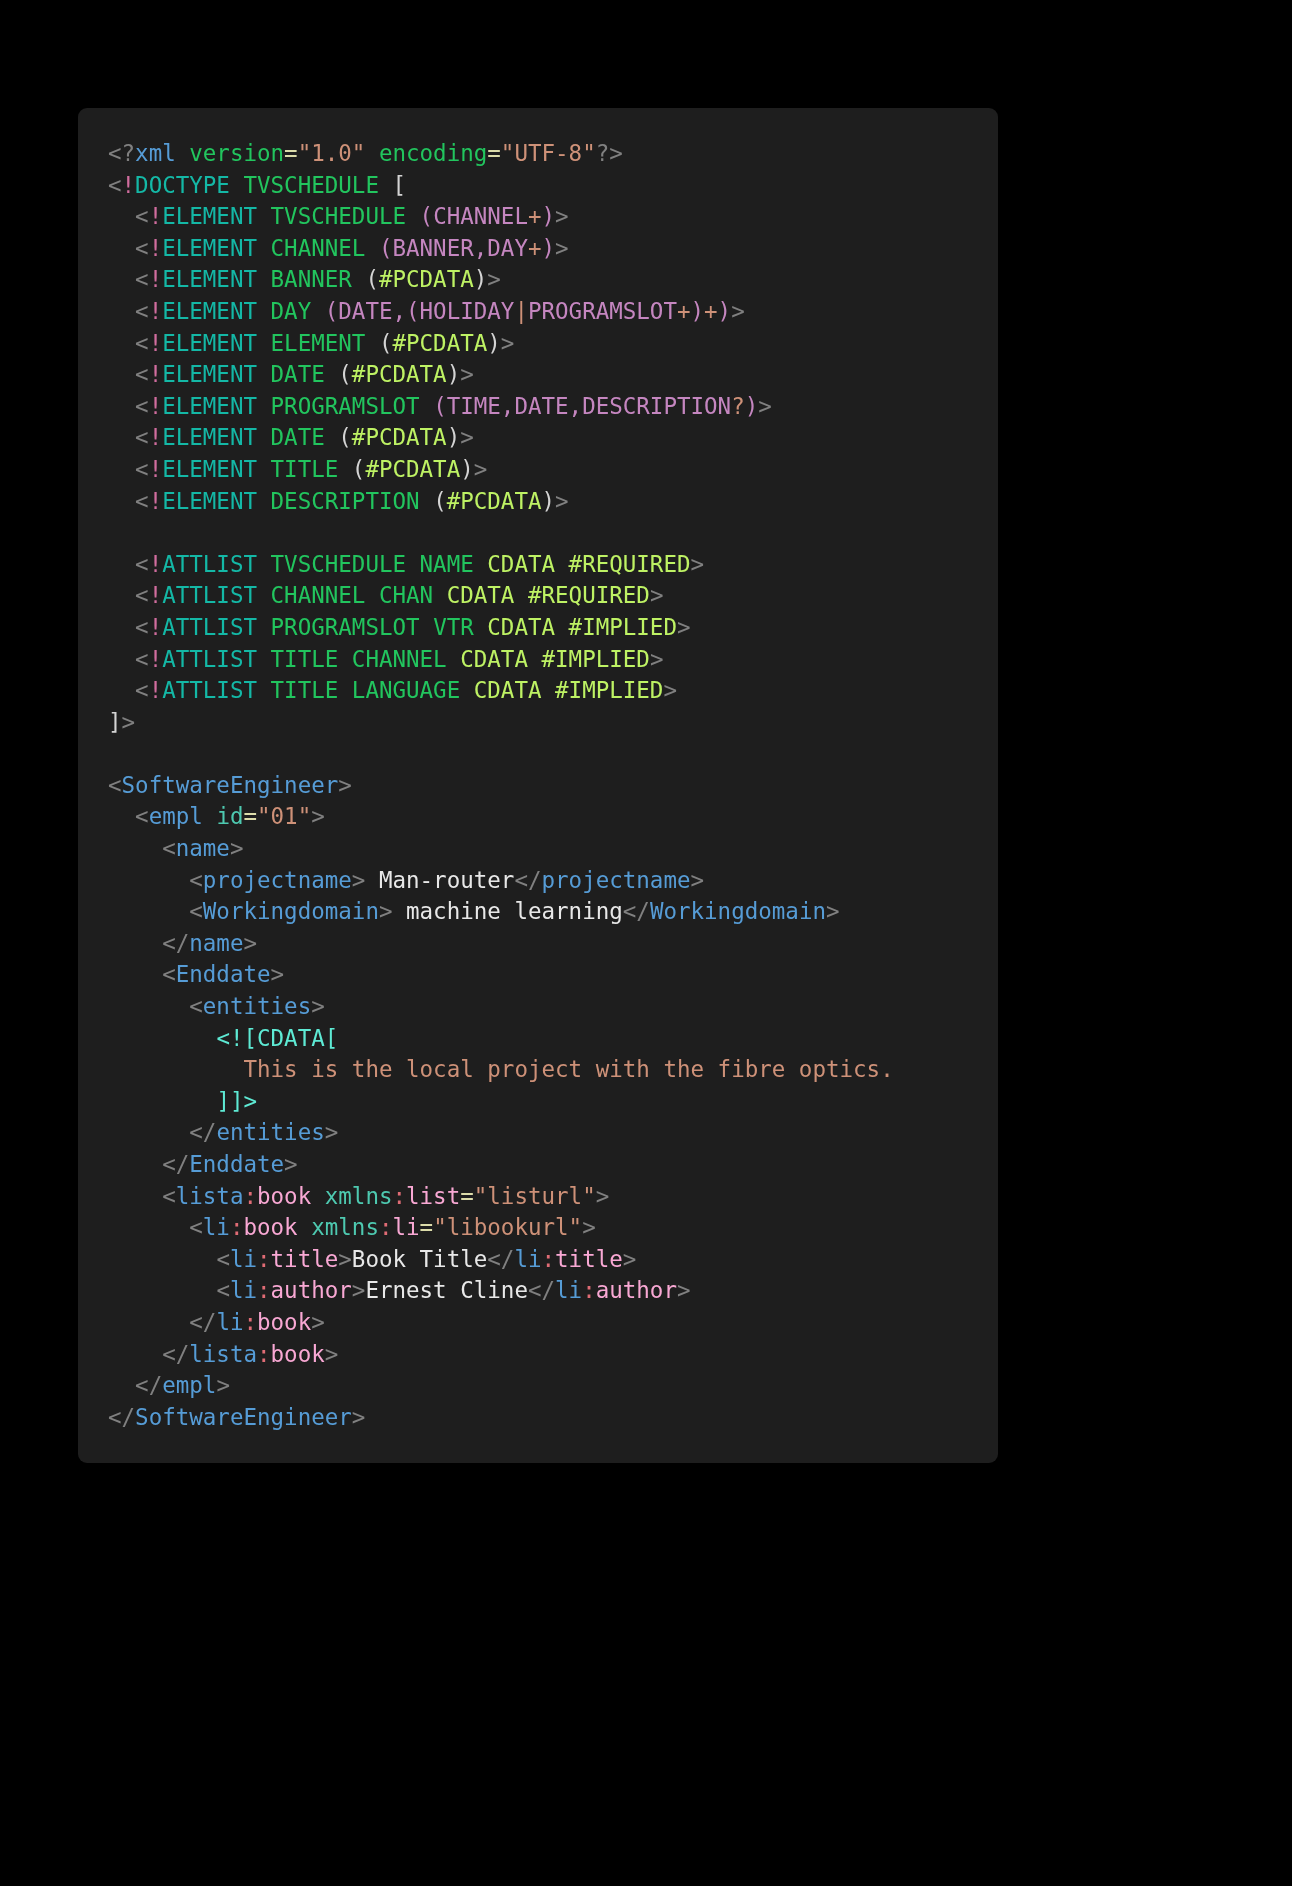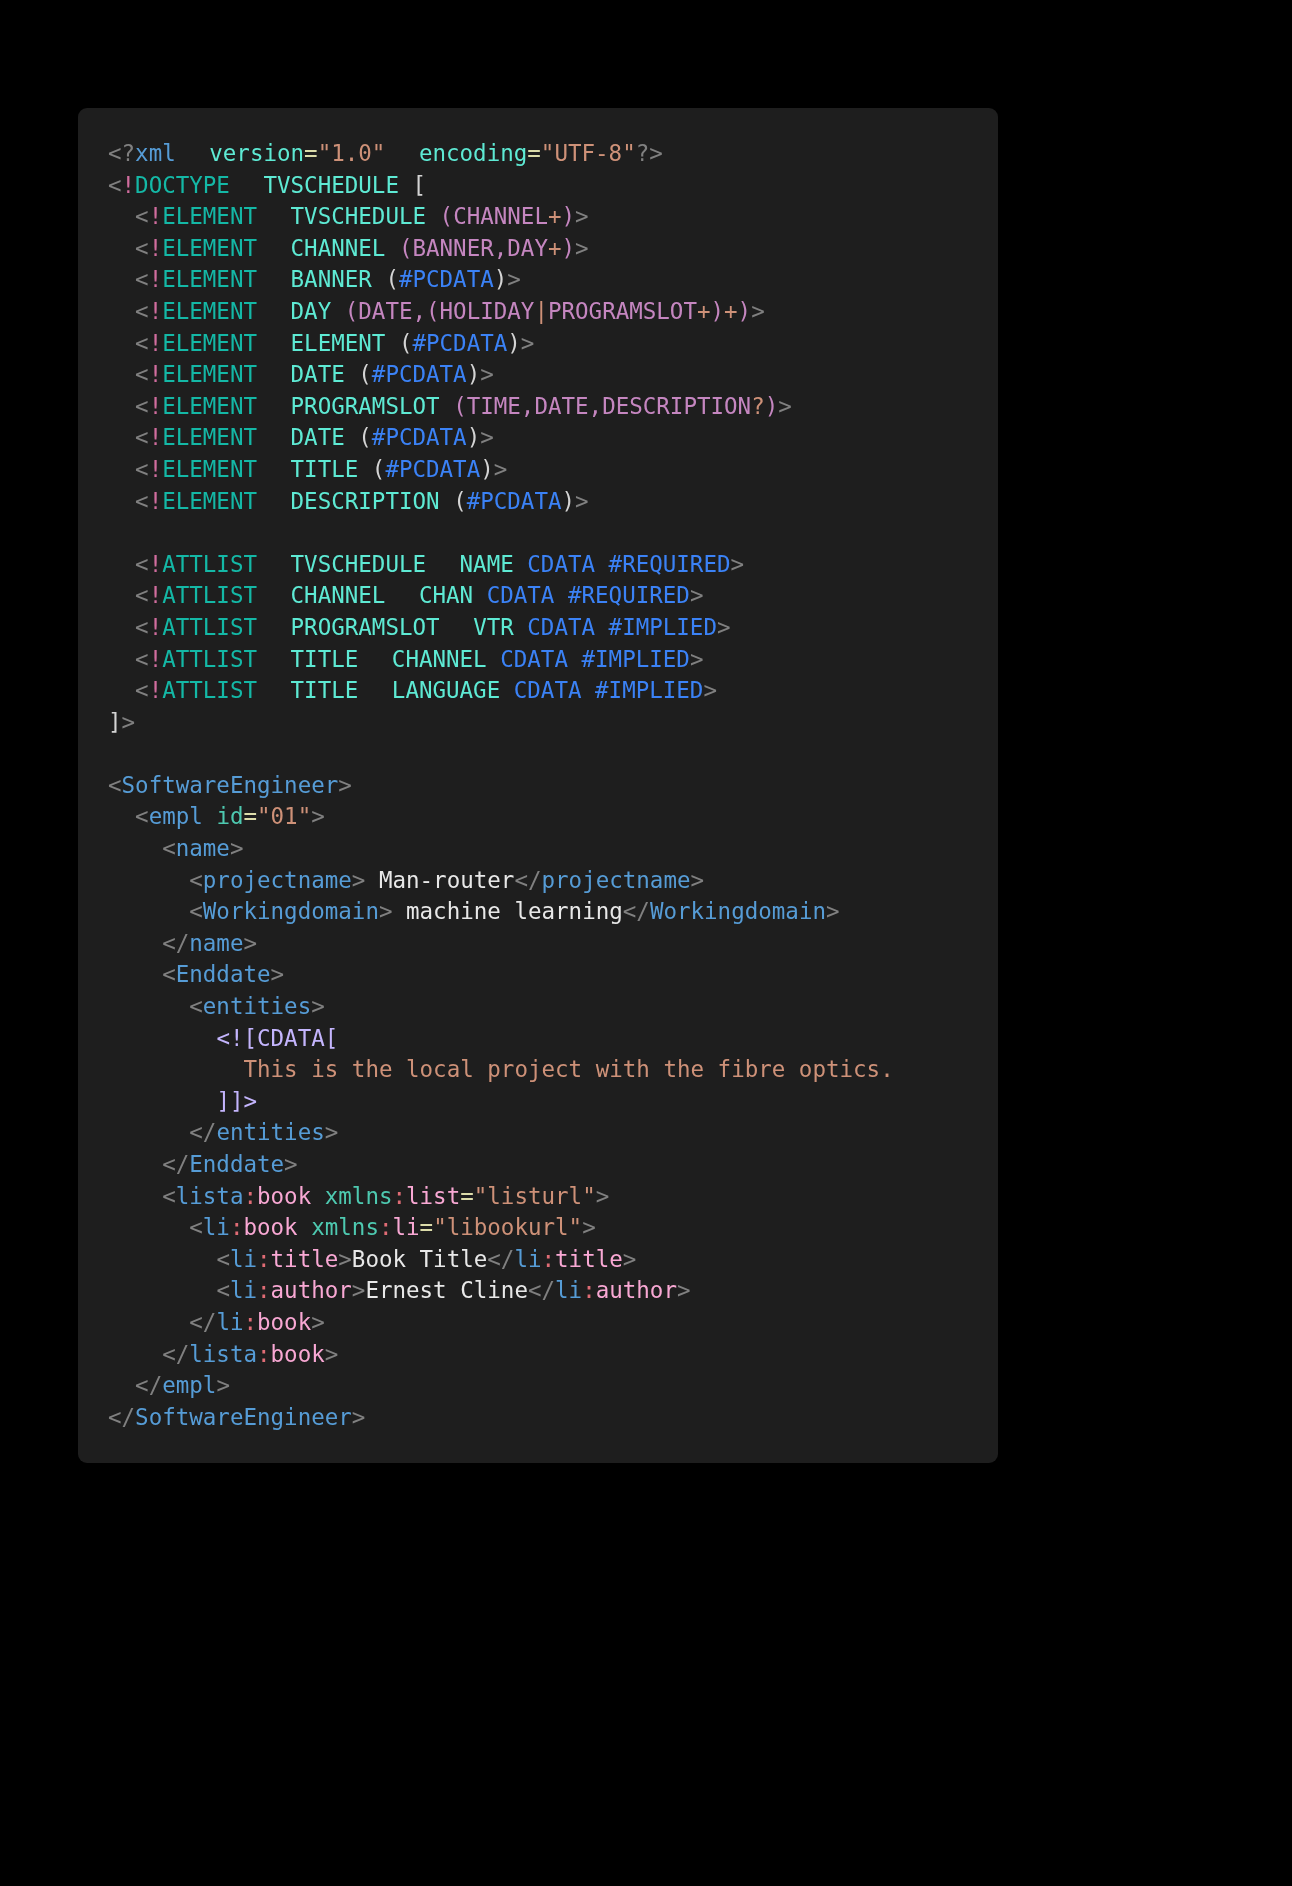--- a/index.html
+++ b/index.html
@@ -39,33 +39,33 @@
     line-height: 31.6px;
     white-space: pre;
     color: #d4d4d4;
     letter-spacing: 0px;
     -webkit-font-smoothing: antialiased;
   }
   
   .punc   { color: #808080; }  
   .bang   { color: #d16d9e; }  
   .kw     { color: #14b8a6; }  
-  .name   { color: #5eead4; margin-left: 20px; }  
+  .name   { color: #22c55e; }  
   .model  { color: #c586c0; }  
-  .pcdata { color: #3b82f6; }  
+  .pcdata { color: #bef264; }  
   .op     { color: #ce9178; }  
   .plain  { color: #d4d4d4; }  
   .tag    { color: #569cd6; }  
   .colon  { color: #e06c75; }  
   .local  { color: #f9a8d4; }  
   .attr   { color: #4ec9b0; }  
   .eq     { color: #dcdcaa; }  
   .val    { color: #ce9178; }  
   .text   { color: #e8e8e8; }  
-  .cdtag  { color: #c4b5fd; }  
+  .cdtag  { color: #5eead4; }  
 </style>
 </head>
 <body>
 
 <div class="page">
   <div class="code-card">
     <pre class="code"><span><span class="punc">&lt;?</span><span class="tag">xml</span> <span class="name">version</span><span class="eq">=</span><span class="val">"1.0"</span> <span class="name">encoding</span><span class="eq">=</span><span class="val">"UTF-8"</span><span class="punc">?&gt;</span></span>
 <span><span class="punc">&lt;</span><span class="bang">!</span><span class="kw">DOCTYPE</span> <span class="name">TVSCHEDULE</span> <span class="plain">[</span></span>
 <span>  <span class="punc">&lt;</span><span class="bang">!</span><span class="kw">ELEMENT</span> <span class="name">TVSCHEDULE</span> <span class="model">(<span class="model">CHANNEL</span><span class="op">+</span>)</span><span class="punc">&gt;</span></span>
 <span>  <span class="punc">&lt;</span><span class="bang">!</span><span class="kw">ELEMENT</span> <span class="name">CHANNEL</span> <span class="model">(<span class="model">BANNER,DAY</span><span class="op">+</span>)</span><span class="punc">&gt;</span></span>

